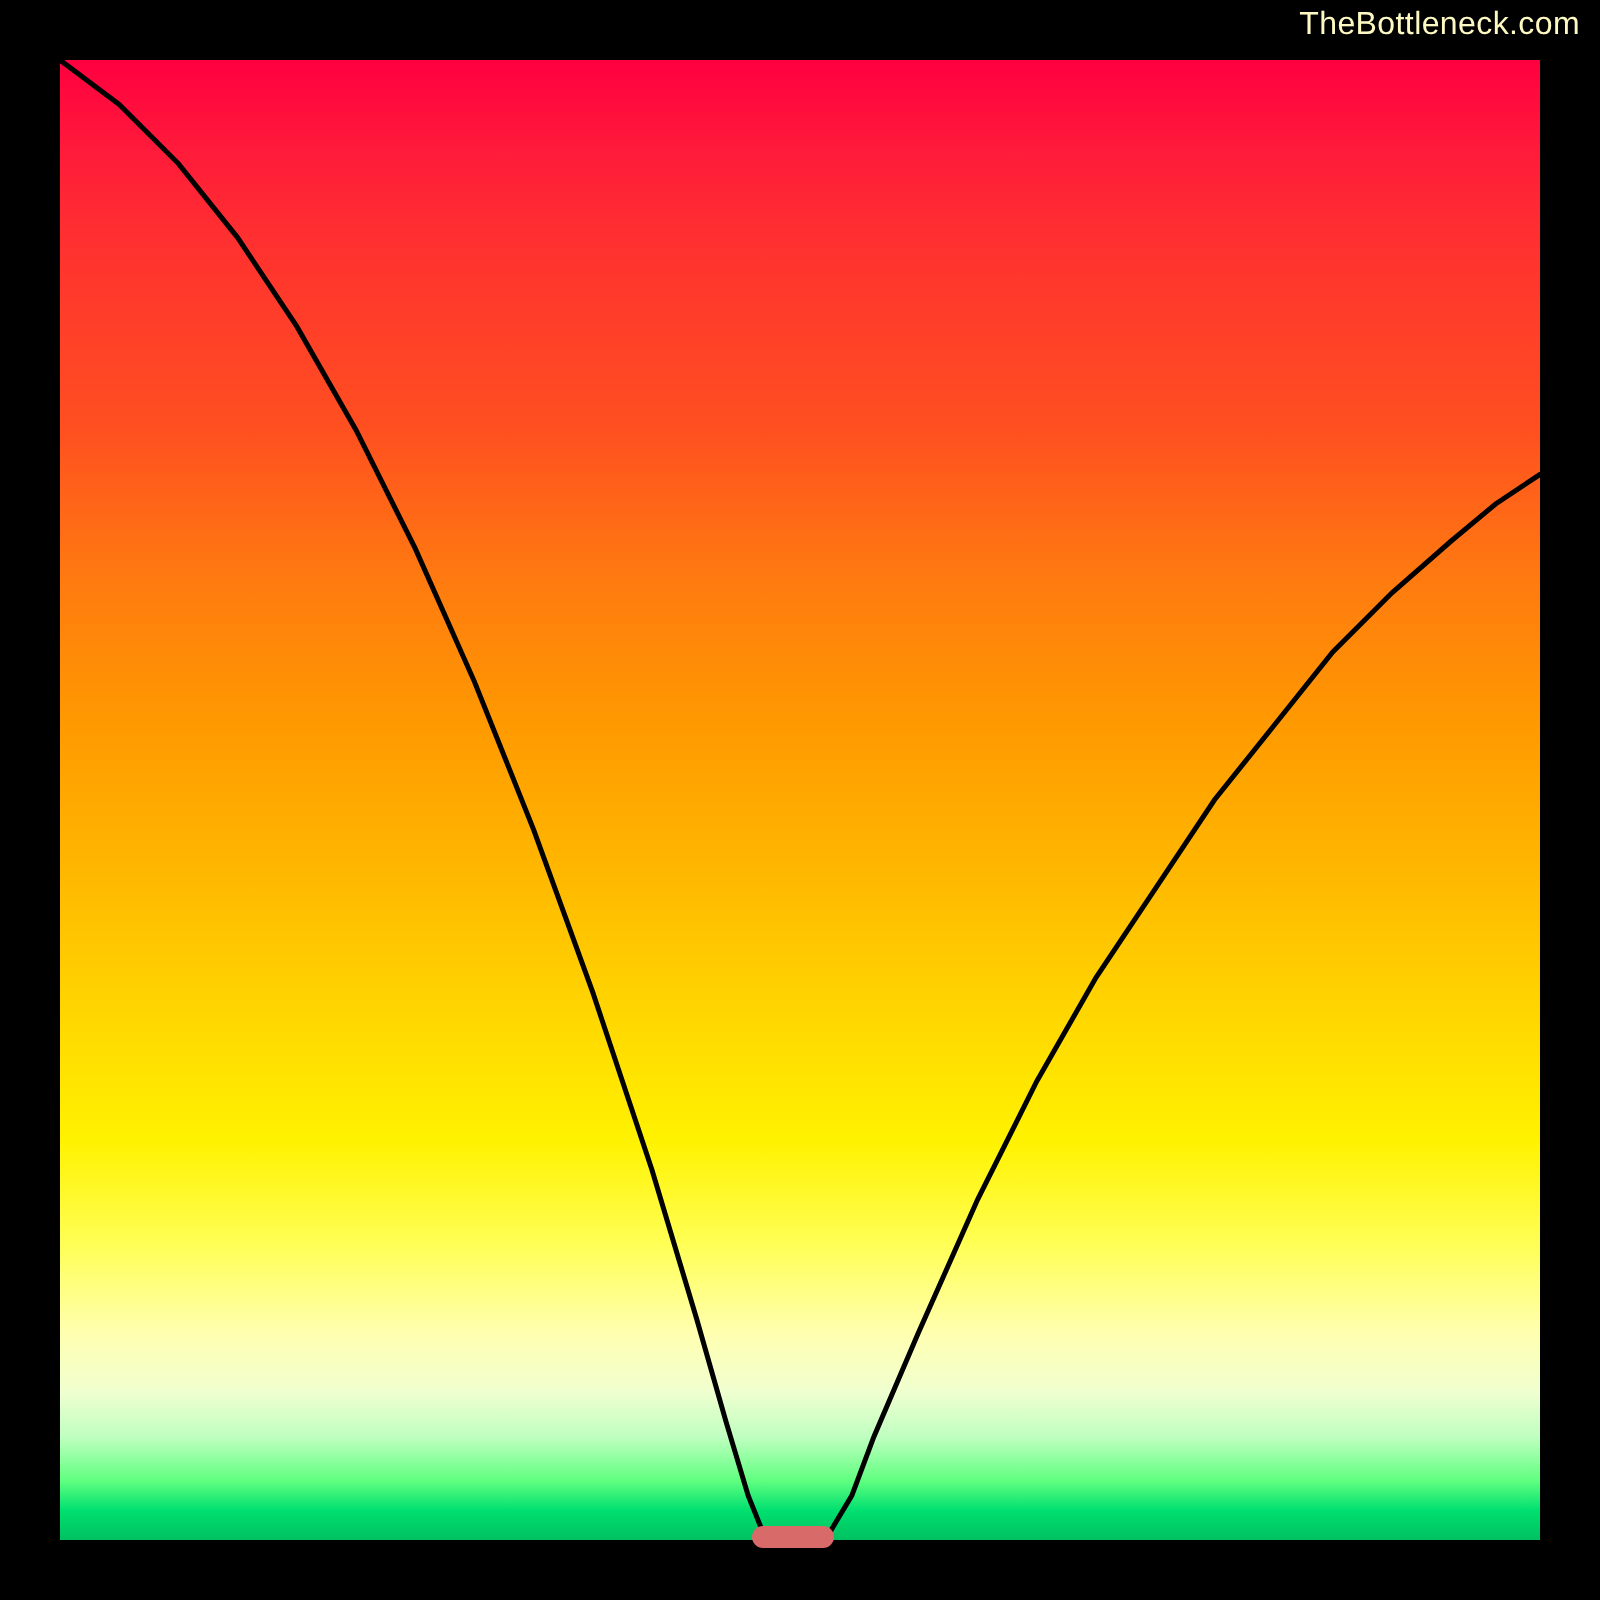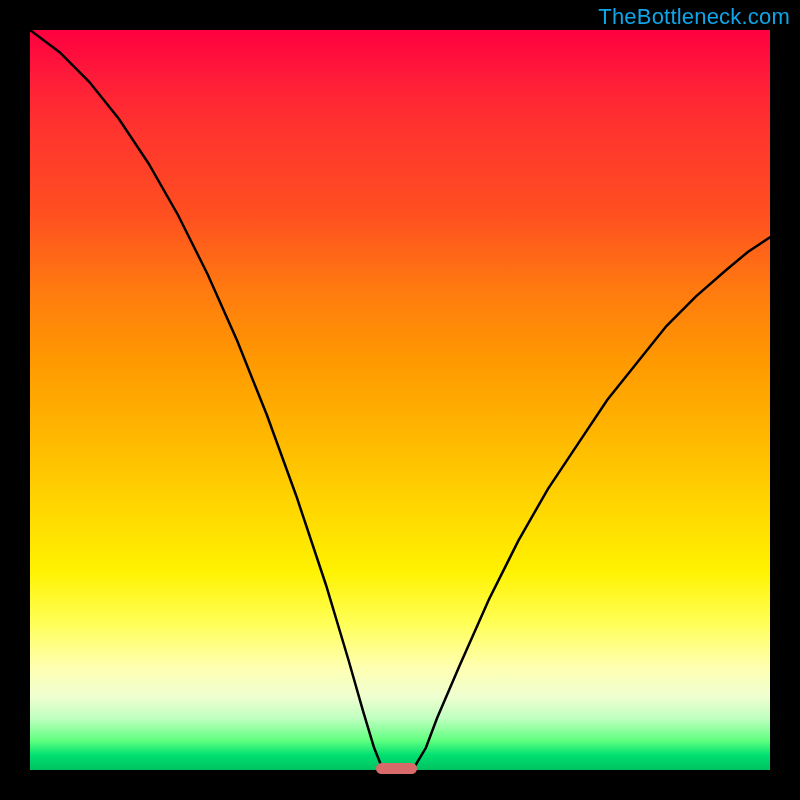--- a/index.html
+++ b/index.html
@@ -51,22 +51,22 @@
   }
   .marker {
     position: absolute;
     background: #d86a6a;
     border-radius: 6px;
   }
   .watermark {
     position: absolute;
     top: 4px;
     right: 10px;
-    color: #0ea5e9;
-    font-size: 22px;
+    color: #fef9c3;
+    font-size: 16px;
     letter-spacing: 0.2px;
     user-select: none;
   }
 </style>
 </head>
 <body>
 
 <div class="canvas">
 
   <div class="plot-area">

